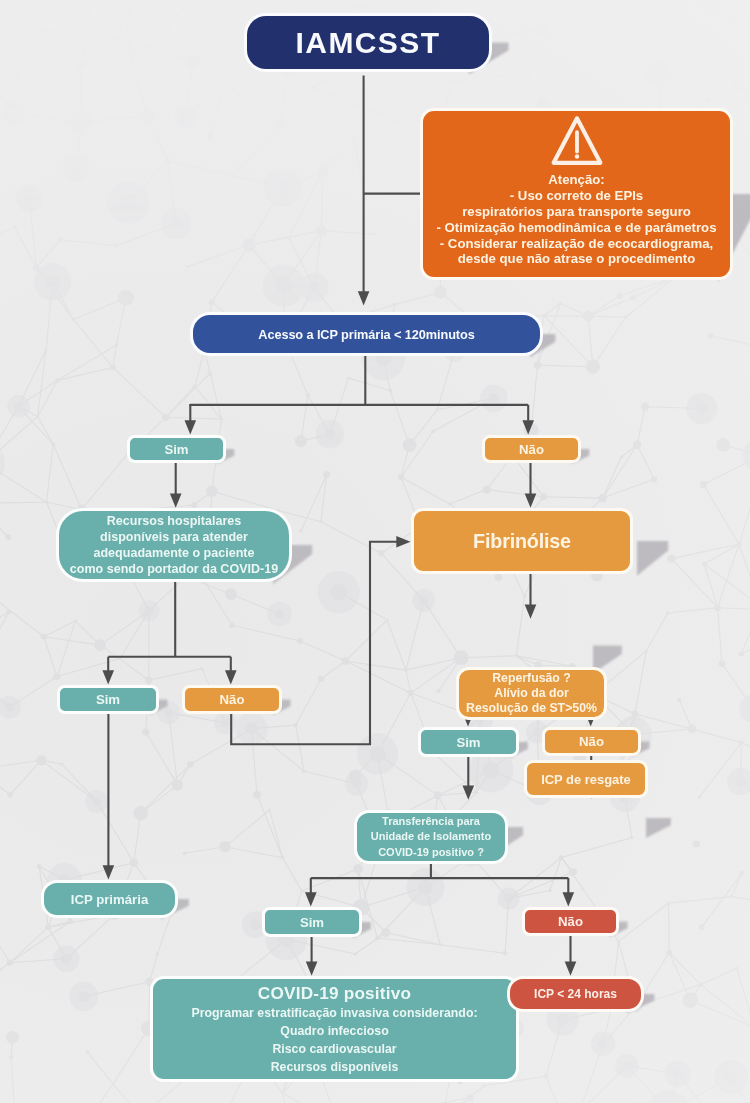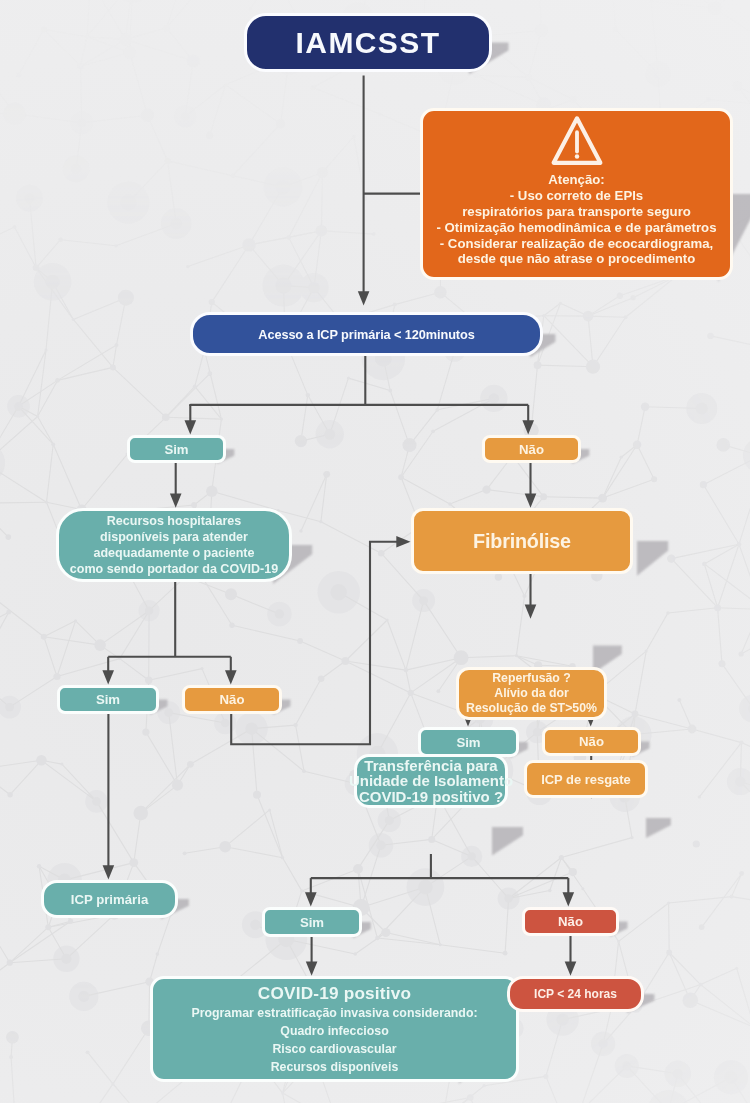--- a/index.html
+++ b/index.html
@@ -43,22 +43,22 @@
   #n-reperfusao{left:456px;top:619px;width:151px;height:53px;background:#e69a3f;
                 border-radius:13px;font-size:12.3px;line-height:15.3px;margin-top:48px;}
   #n-sim2{left:57px;top:685px;width:102px;height:29px;background:#69afab;
           border-radius:8px;font-size:13.2px;}
   #n-nao2{left:182px;top:685px;width:100px;height:29px;background:#e69a3f;
           border-radius:8px;font-size:13.2px;}
   #n-sim3{left:418px;top:727px;width:101px;height:30px;background:#69afab;
           border-radius:8px;font-size:13.2px;}
   #n-nao3{left:542px;top:727px;width:99px;height:29px;background:#e69a3f;
           border-radius:8px;font-size:13.2px;}
-  #n-transferencia{left:354px;top:754px;width:154px;height:54px;background:#69afab;
-                   border-radius:15px;font-size:15px;line-height:15.3px;}
+  #n-transferencia{left:354px;top:810px;width:154px;height:54px;background:#69afab;
+                   border-radius:15px;font-size:11px;line-height:15.3px;}
   #n-resgate{left:524px;top:760px;width:124px;height:38px;background:#e69a3f;
              border-radius:9px;font-size:12.95px;}
   #n-icpprim{left:41px;top:880px;width:137px;height:38px;background:#69afab;
              border-radius:16px;font-size:13.2px;}
   #n-sim4{left:262px;top:907px;width:100px;height:30px;background:#69afab;
           border-radius:8px;font-size:13.2px;}
   #n-nao4{left:522px;top:907px;width:97px;height:29px;background:#cd5440;
           border-radius:8px;font-size:13.2px;}
   #n-covid{left:150px;top:976px;width:369px;height:106px;background:#69afab;
            border-radius:14px;font-size:12.35px;line-height:18px;}

